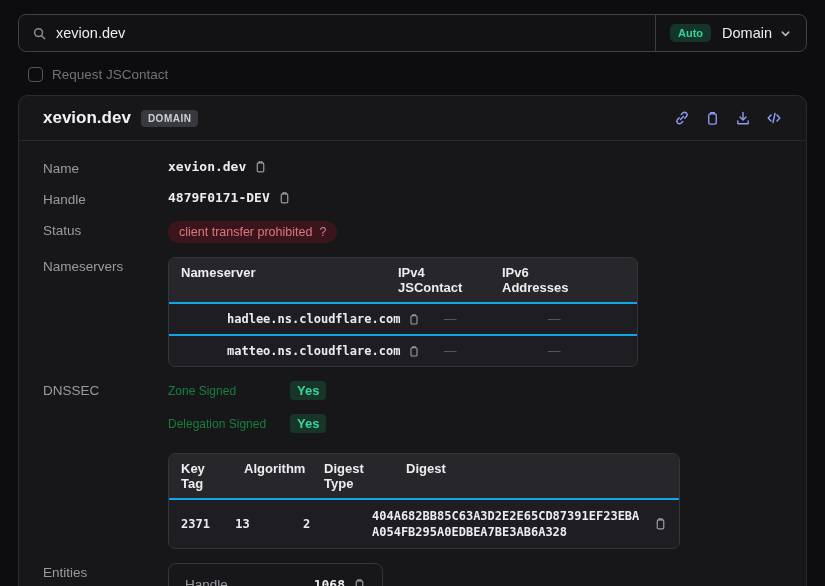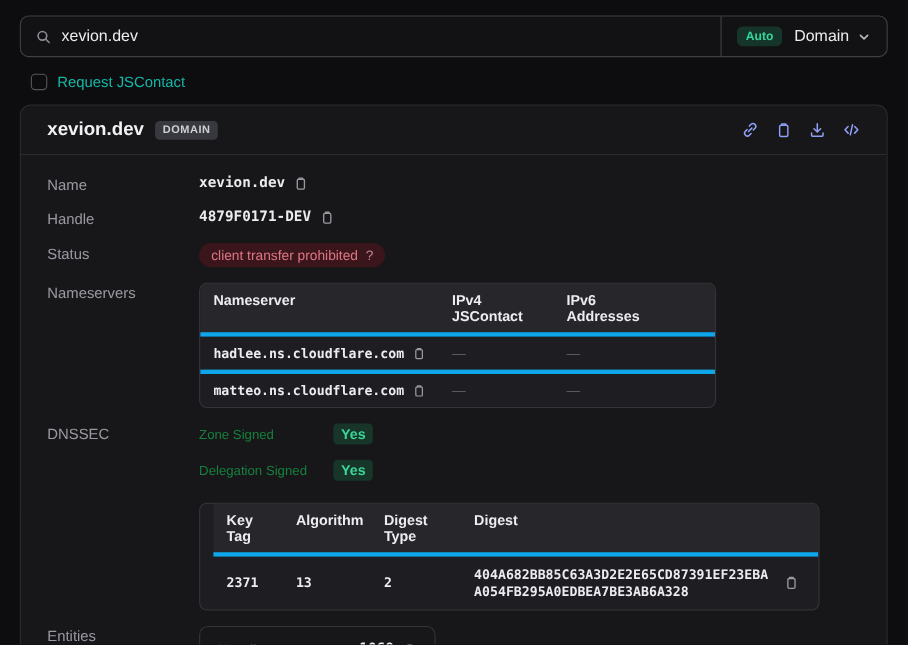--- a/index.html
+++ b/index.html
@@ -70,21 +70,21 @@
     align-items: center;
     gap: 28px;
   }
   .checkbox-item { display: flex; align-items: center; gap: 9px; cursor: pointer; }
   .checkbox {
     width: 15px; height: 15px;
     border: 1.5px solid #55555c;
     border-radius: 4px;
     background: transparent;
   }
-  .checkbox-label { font-size: 13.5px; color: #14b8a6; }
+  .checkbox-label { font-size: 13.5px; color: #737373; }
 
   
   .card {
     margin: 13px 18px 0 18px;
     background: #17171a;
     border: 1px solid #2a2a30;
     border-radius: 10px;
     height: 540px;
   }
   .card-header {
@@ -107,21 +107,21 @@
   .header-actions {
     margin-left: auto;
     display: flex;
     align-items: center;
     gap: 15px;
     color: #8f9ff7;
   }
   .header-actions .action-icon { display: flex; cursor: pointer; }
 
   .card-body { padding: 18px 24px; display: flex; flex-direction: column; gap: 14px; }
-  .field-row { display: flex; align-items: flex-start; gap: 13px; }
+  .field-row { display: flex; align-items: flex-start; }
   .field-label {
     width: 125px;
     flex-shrink: 0;
     color: #9a9aa2;
     font-size: 13.5px;
     padding-top: 2px;
   }
   .value-line { display: flex; align-items: center; gap: 8px; }
   .mono-value { font-size: 13px; font-weight: 700; color: #ececf0; }
   .copy-icon { display: flex; color: #9a9aa2; cursor: pointer; }
@@ -140,21 +140,21 @@
 
   
   .data-table {
     border: 1px solid #34343a;
     border-radius: 7px;
     background: #1e1e22;
     overflow: hidden;
     font-size: 12.5px;
   }
   .t-head { display: flex; background: #26262b; font-weight: 700; color: #ededf0; }
-  .t-row { display: flex; border-top: 4px solid #0ea5e9; align-items: center; }
+  .t-row { display: flex; border-top: 2px solid #0ea5e9; align-items: center; justify-content: flex-end; }
   .t-cell { padding: 8px 12px; }
   .t-head .t-cell { padding: 7px 12px; font-size: 13px; }
 
   .ns-table { width: 470px; }
   .col-ns { width: 217px; }
   .col-ip4 { width: 104px; }
   .col-ip6 { width: 101px; }
   .dash { color: #5f5f66; }
   .ns-name { display: flex; align-items: center; gap: 8px; }
 
@@ -163,21 +163,21 @@
   .signed-label { width: 122px; color: #15803d; font-size: 12px; }
   .yes-badge {
     background: #173528;
     color: #3bd598;
     font-size: 13px;
     font-weight: 700;
     padding: 2px 7px;
     border-radius: 4px;
   }
 
-  .keys-table { width: 564px; margin-top: 6px; padding-left: 12px; }
+  .keys-table { width: 512px; margin-top: 6px; }
   .col-keytag { width: 63px; }
   .col-algo { width: 80px; }
   .col-dtype { width: 82px; }
   .col-digest { flex: 1; }
   .digest-cell { display: flex; align-items: center; gap: 10px; }
   .digest-text {
     width: 272px;
     word-break: break-all;
     line-height: 1.35;
     font-size: 11.5px;

